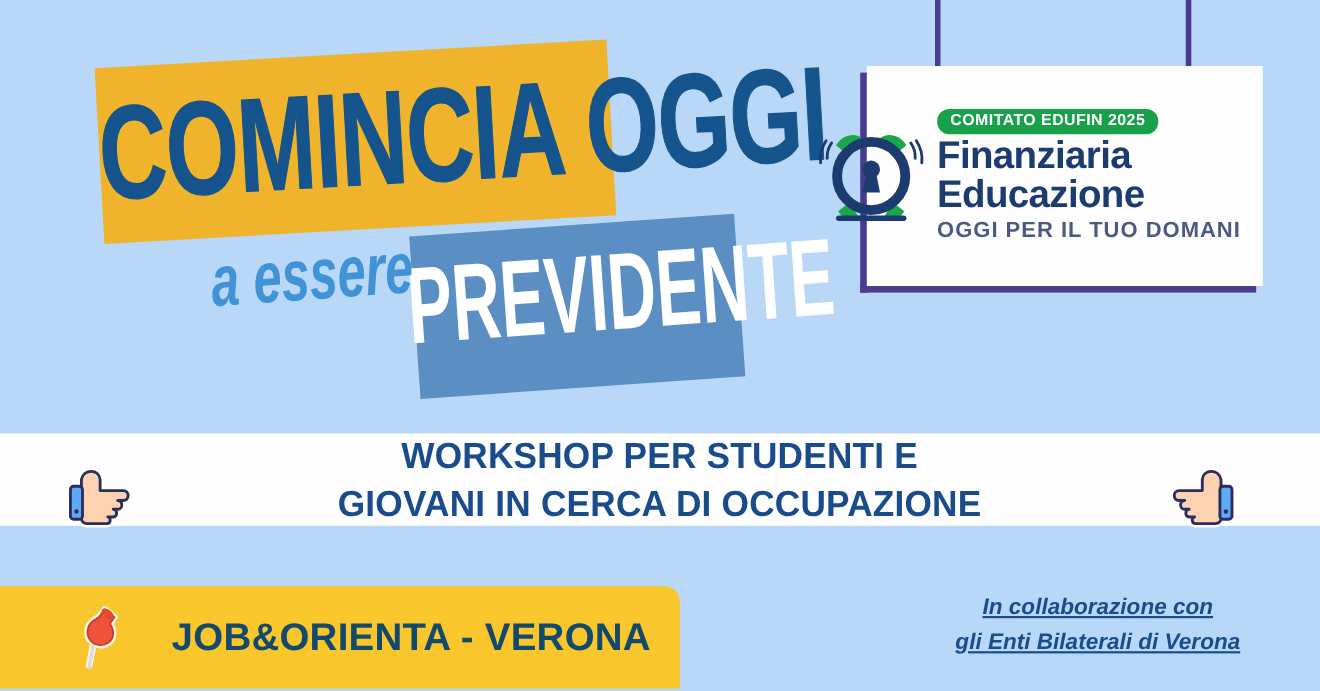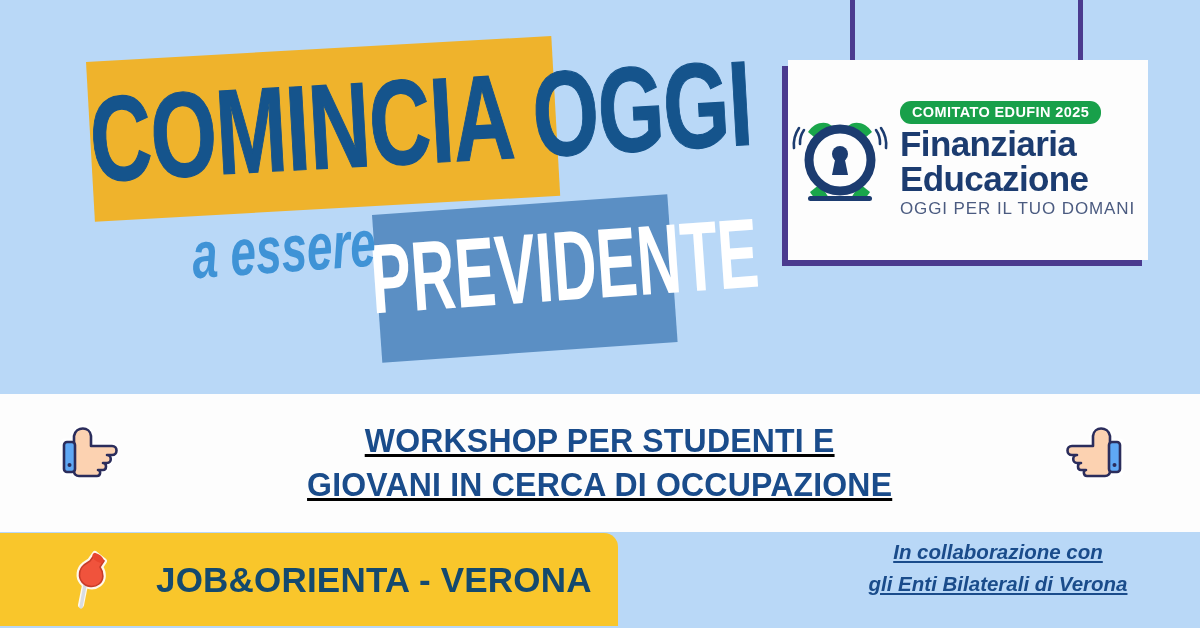--- a/index.html
+++ b/index.html
@@ -134,21 +134,21 @@
     position:absolute;
     left:18px; top:70px;
     width:360px; height:200px;
     background:#fdfdfd;
   }
 
   
   .logo-wrap {
     position:absolute; left:18px; top:70px;
     width:340px; height:200px;
-    display:flex; align-items:center; justify-content:flex-start; gap:8px;
+    display:flex; align-items:center; justify-content:flex-end; gap:8px;
   }
   .clock-icon { width:104px; height:104px; flex:0 0 auto; position:relative; }
   .logo-text { display:flex; flex-direction:column; align-items:flex-start; }
 
   .badge {
     background:#18a04a;
     color:#ffffff;
     font-weight:bold;
     font-size:14.5px;
     letter-spacing:0.4px;
@@ -162,33 +162,33 @@
     font-family:"Liberation Sans", sans-serif;
     font-weight:bold;
     font-size:35px;
     line-height:0.99;
     color:#1c3c70;
     letter-spacing:-0.6px;
     white-space:nowrap;
   }
   .logo-tagline {
     font-family:"Liberation Sans Narrow","Liberation Sans", sans-serif;
-    font-size:17px;
-    font-weight:400;
+    font-size:20px;
+    font-weight:700;
     letter-spacing:0.9px;
     color:#4b5b80;
     white-space:nowrap;
     margin-top:3px;
   }
 
   
   .white-band {
-    position:absolute; left:0; top:394px; width:1200px; height:138px;
+    position:absolute; left:0; top:394px; width:1200px; height:84px;
     background:#fdfdfd;
-    display:flex; align-items:center; justify-content:center;text-decoration:underline;
+    display:flex; align-items:center; justify-content:center;
   }
   .workshop-text {
     text-align:center;
     font-family:"Liberation Sans Narrow","Liberation Sans", sans-serif;
     font-weight:bold;
     font-size:33px;
     line-height:1.33;
     color:#1a4c8b;
     letter-spacing:0.2px;
     transform:scaleX(0.97);

